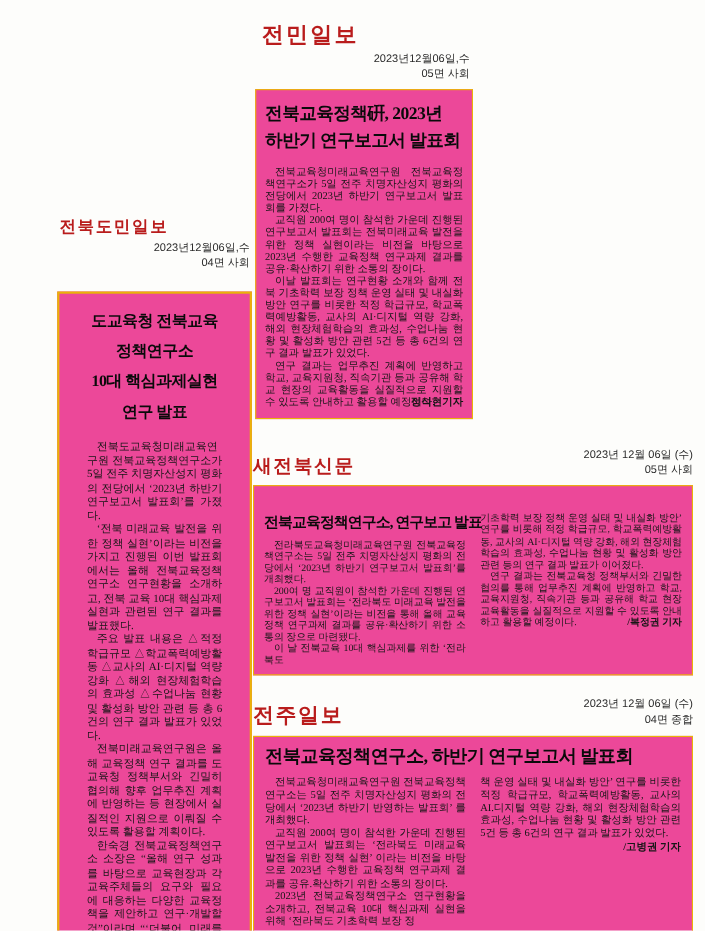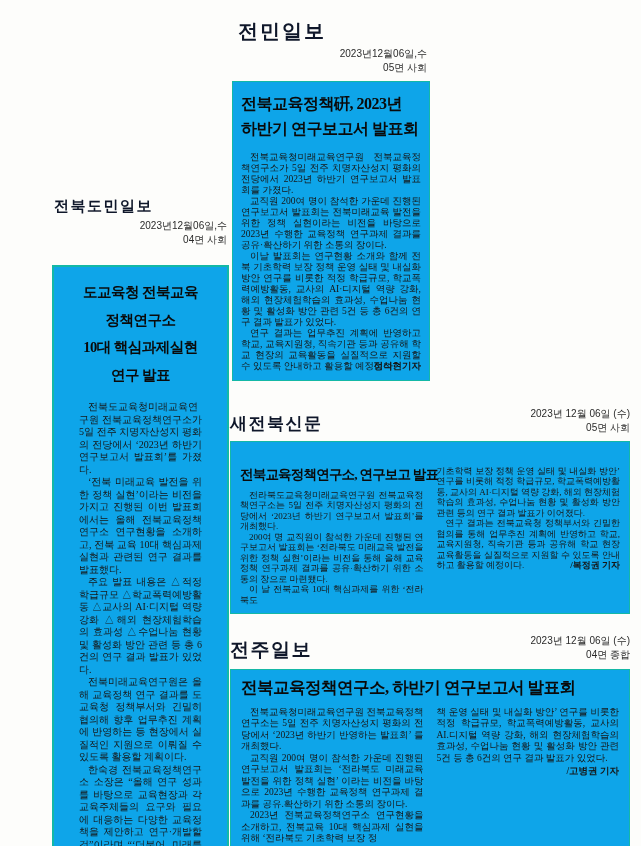--- a/index.html
+++ b/index.html
@@ -7,33 +7,33 @@
   body {
     position:relative;
     background:#fdfdfb;
     color:#161616;
     font-family:"Liberation Serif", serif;
     overflow:hidden;
   }
   .masthead {
     font-family:"Liberation Sans", sans-serif;
     font-weight:bold;
-    color:#0f172a;
+    color:#b91c1c;
     letter-spacing:1.5px;
     white-space:nowrap;
   }
   .dateline {
     font-family:"Liberation Sans", sans-serif;
     font-size:10px;
     line-height:1.4;
     text-align:right;
     color:#2a2a2a;
     white-space:pre-line;
   }
-  .box { border:2px solid #14b8a6; background:#0ea5e9; }
+  .box { border:2px solid #eab308; background:#ec4899; }
   .headline {
     font-weight:bold;
     white-space:pre-line;
     color:#0a0a0a;
   }
   p.body-par {
     text-align:justify;
     text-indent:9px;
   }
   p.no-indent { text-indent:0; }

